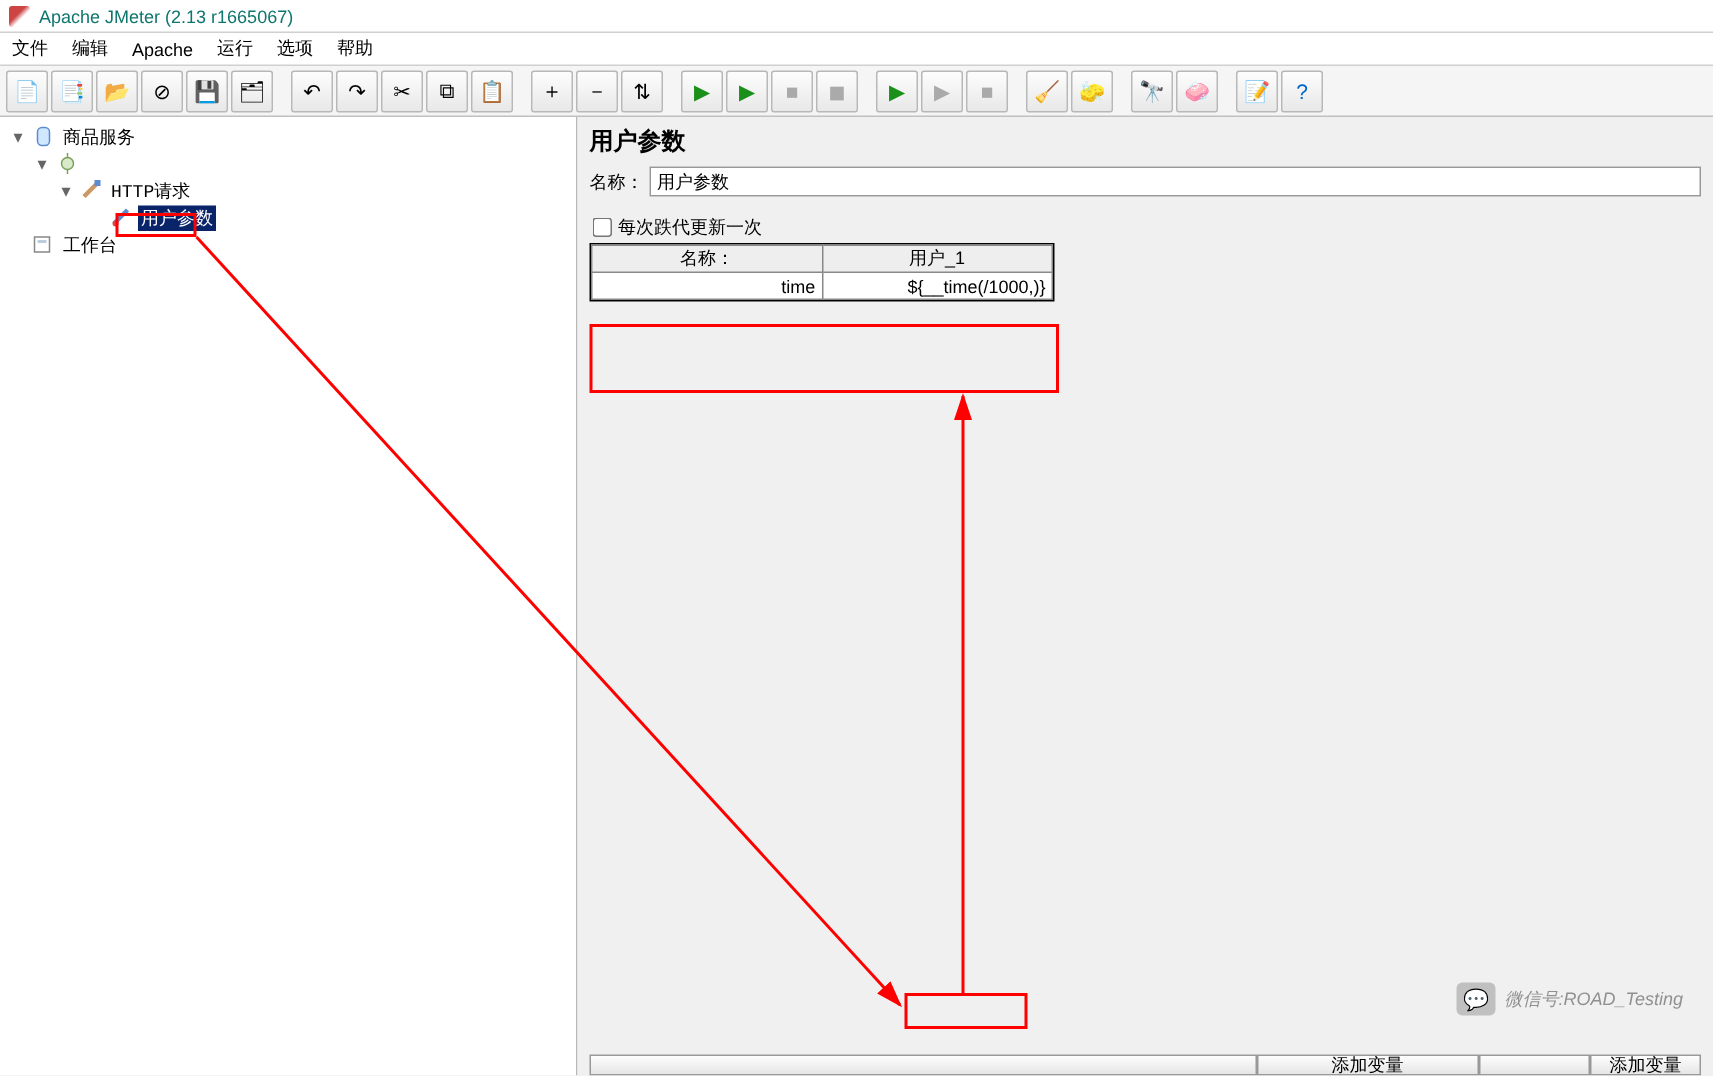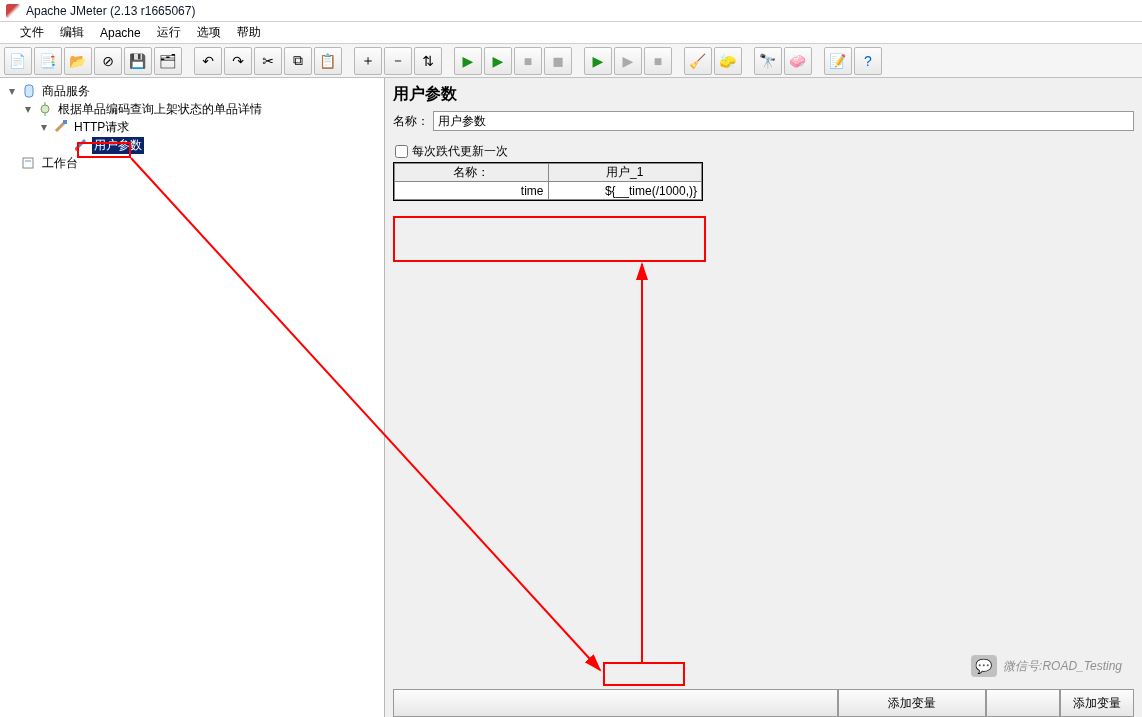--- a/index.html
+++ b/index.html
@@ -1,40 +1,40 @@
 <!DOCTYPE html>
 <html><head>
 <meta charset="utf-8">
 <style>
 * { box-sizing: border-box; margin: 0; padding: 0; font-family: "Microsoft YaHei", Arial, sans-serif; font-size: 12px; }
 body { background: #f0f0f0; width: 1142px; height: 717px; overflow: hidden; position: relative; }
 
 
 .titlebar { height: 22px; background: #fff; border-bottom: 1px solid #d0d0d0; display: flex; align-items: center; padding: 0 6px; gap: 6px; }
 .titlebar .logo { width: 14px; height: 14px; background: linear-gradient(135deg,#c44 40%,#fff 60%); border-radius: 2px; }
-.titlebar .title { color: #0f172a; text-align: center; }
-
-
-.menubar { height: 22px; background: #fff; border-bottom: 1px solid #d0d0d0; display: flex; align-items: center; padding: 0 12px; }
+.titlebar .title { color: #0f766e; text-align: center; }
+
+
+.menubar { height: 22px; background: #fff; border-bottom: 1px solid #d0d0d0; display: flex; align-items: center; padding: 0 0; }
 .menubar span { padding: 0 8px; cursor: default; }
 
 
 .toolbar { height: 34px; background: #f5f5f5; border-bottom: 1px solid #c0c0c0; display: flex; align-items: center; padding: 0 4px; gap: 2px; }
 .tbtn { width: 28px; height: 28px; border: 1px solid #b8b8b8; background: linear-gradient(#fdfdfd,#e8e8e8); border-radius: 2px; display: flex; align-items: center; justify-content: center; font-size: 14px; cursor: default; }
 .tsep { width: 8px; }
 
 
 .mainwrap { display: flex; height: calc(717px - 22px - 22px - 34px); }
 
 
 .treepanel { width: 385px; background: #fff; border-right: 1px solid #b8b8b8; overflow: auto; padding: 4px 0; position: relative; }
 .treerow { display: flex; align-items: center; height: 18px; padding-left: 6px; gap: 2px; white-space: nowrap; }
 .treerow .tw { width: 12px; text-align: center; color: #666; cursor: default; }
 .treerow .ic { width: 18px; height: 16px; display: flex; align-items: center; justify-content: center; }
-.treerow .lbl { padding: 0 2px; }
+.treerow .lbl { padding: 0 2px; font-family: Liberation Mono, monospace; }
 .sel .lbl { background: #0a246a; color: #fff; }
 
 
 .ic svg { width: 16px; height: 16px; }
 
 
 .content { flex: 1; background: #f0f0f0; padding: 6px 8px 0 8px; display: flex; flex-direction: column; position: relative; }
 .content h2 { font-size: 16px; font-weight: bold; margin-bottom: 6px; }
 .fldrow { display: flex; align-items: center; margin-bottom: 4px; gap: 4px; }
 .fldrow label { width: 36px; text-align: left; }
@@ -44,21 +44,21 @@
 .paramslbl { margin: 0 0 2px 2px; }
 
 .paramsbox { width: 310px; border: 1px solid #000; background: #fff; }
 .paramsbox table { width: 100%; border-collapse: collapse; }
 .paramsbox th, .paramsbox td { border: 1px solid #888; height: 18px; padding: 0 4px; text-align: center; font-weight: normal; }
 .paramsbox th { background: #eeeeee; }
 .paramsbox td { text-align: right; }
 
 .btnbar { margin-top: auto; }
 .btnrow { display: flex; }
-.bigbtn { flex: 1; height: 28px; border: 1px solid #999; background: linear-gradient(#fdfdfd,#e6e6e6); display: flex; align-items: center; justify-content: center; cursor: default; }
+.bigbtn { flex: 1; height: 14px; border: 1px solid #999; background: linear-gradient(#fdfdfd,#e6e6e6); display: flex; align-items: center; justify-content: center; cursor: default; }
 
 
 .annot { position: absolute; pointer-events: none; z-index: 50; }
 .redbox { position: absolute; border: 2px solid #ff0000; }
 
 
 .wm { position: absolute; right: 20px; bottom: 40px; color: rgba(80,80,80,0.6); font-size: 20px; font-style: italic; display: flex; align-items: center; gap: 6px; z-index: 60; }
 .wm .wc { width: 26px; height: 22px; border-radius: 4px; background: rgba(120,120,120,0.4); display:flex; align-items:center; justify-content:center; font-size:14px; color:#fff; font-style: normal;}
 </style>
 </head>
@@ -128,21 +128,20 @@
       <span class="lbl">商品服务</span>
     </div>
     <div class="treerow" style="padding-left:22px">
       <span class="tw">▾</span>
       <span class="ic">
           <svg viewBox="0 0 16 16">
             <circle cx="8" cy="8" r="4" fill="#d8eac9" stroke="#7aa05c"></circle>
             <path d="M8 1v3M8 12v3" stroke="#7aa05c"></path>
           </svg>
         </span>
-      <span class="lbl">根据单品编码查询上架状态的单品详情</span>
     </div>
     <div class="treerow" style="padding-left:38px">
       <span class="tw">▾</span>
       <span class="ic">
           <svg viewBox="0 0 16 16">
             <path d="M3 12L12 3" stroke="#c96" stroke-width="3"></path>
             <rect x="10" y="1" width="4" height="4" fill="#5b8bd0"></rect>
           </svg>
         </span>
       <span class="lbl">HTTP请求</span>

